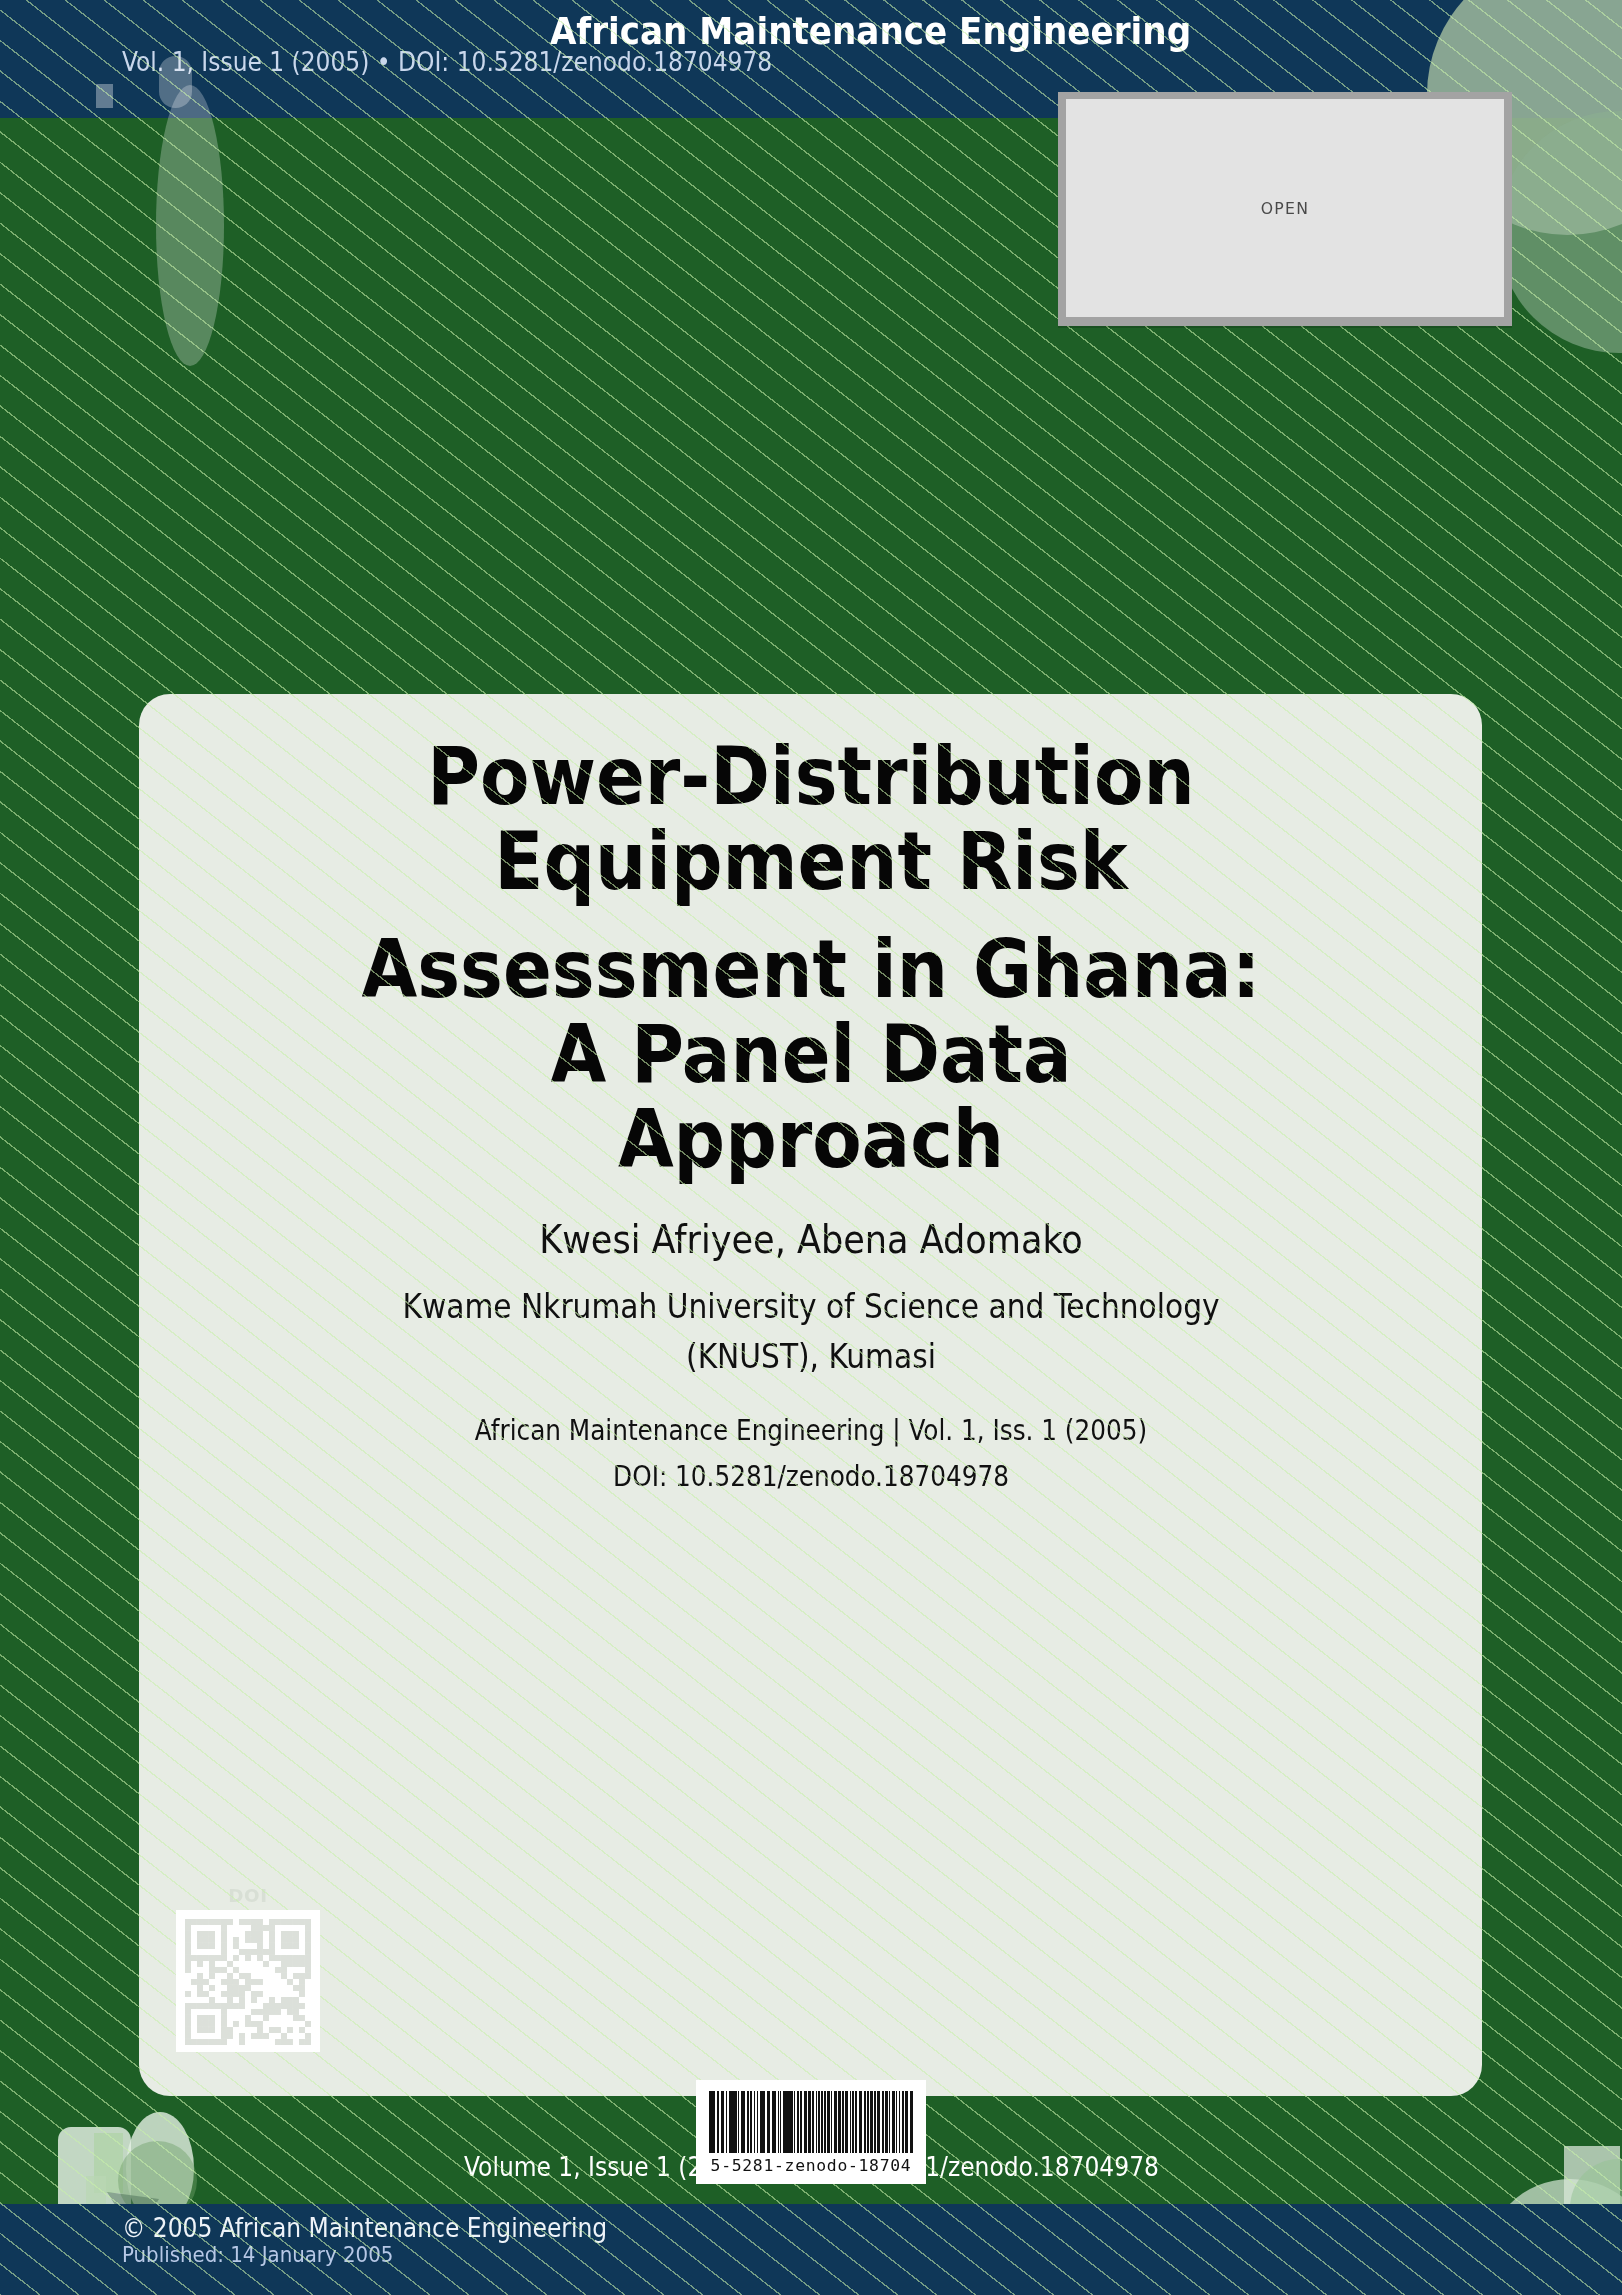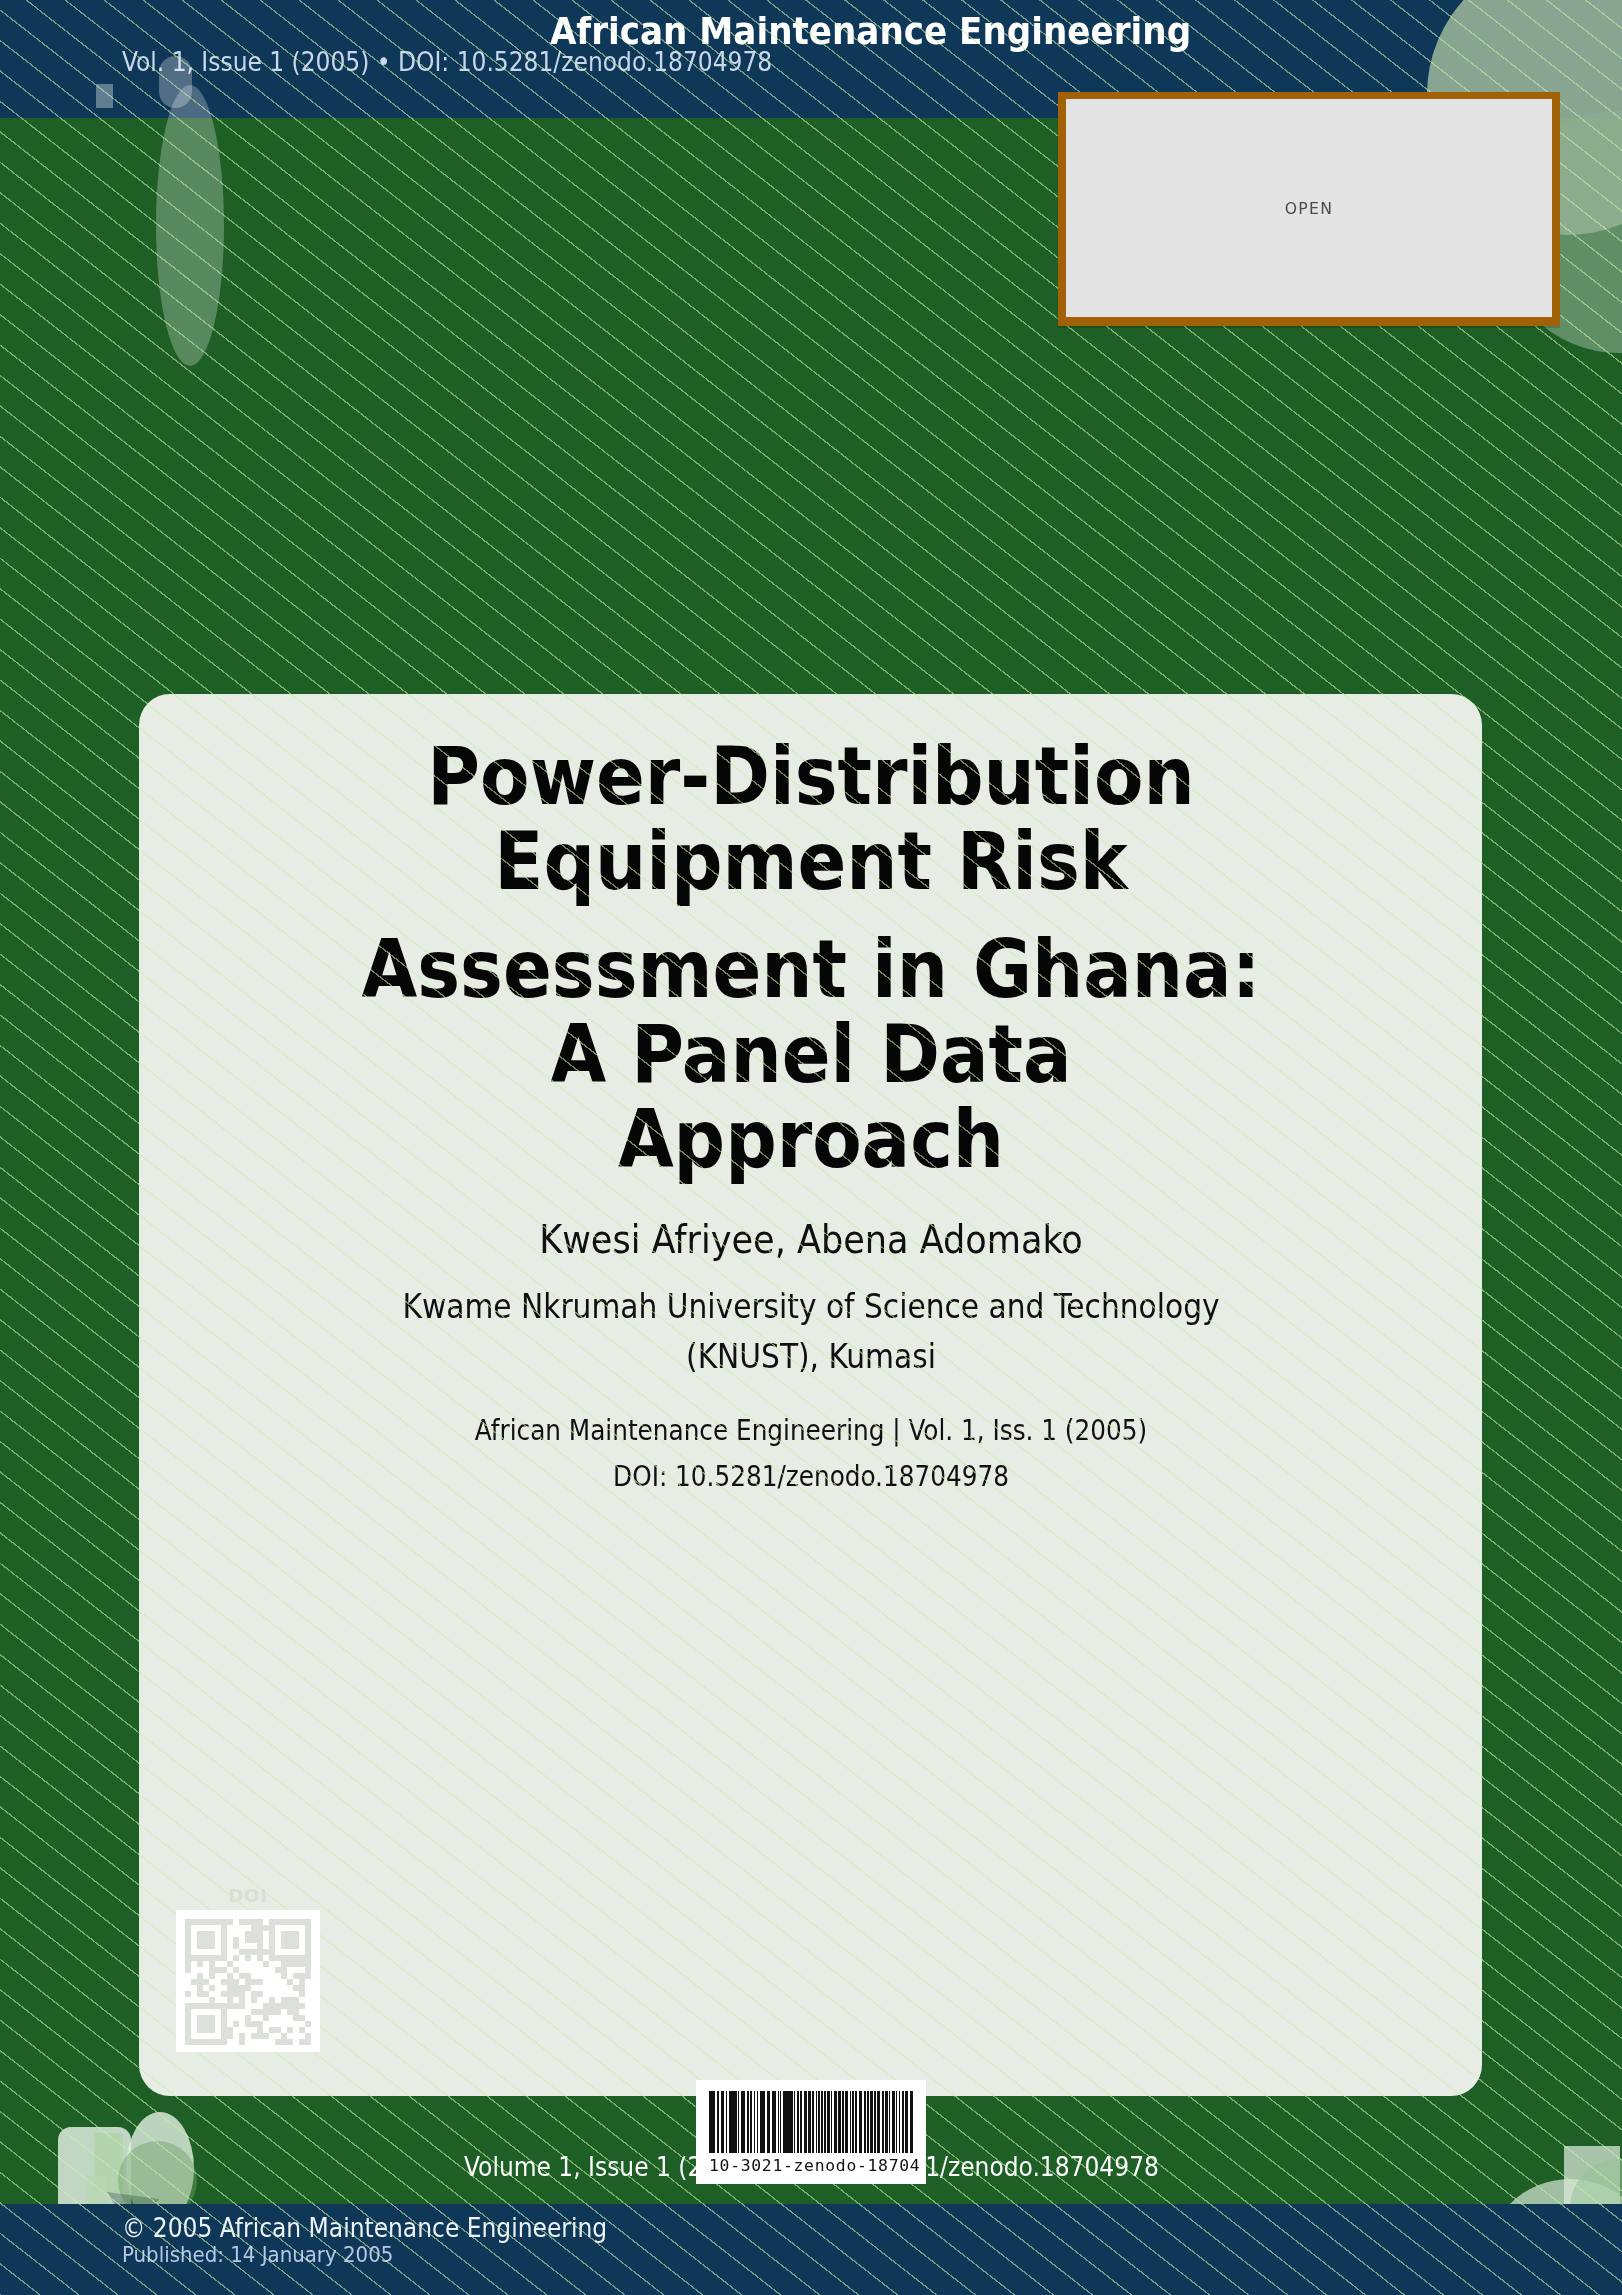--- a/index.html
+++ b/index.html
@@ -40,22 +40,22 @@
   .b-bl-rectB{left:94px;top:2133px;width:29px;height:60px;background:rgba(170,210,160,0.6);}
   .b-bl-rectC{left:86px;top:2176px;width:19.6px;height:60px;background:rgba(185,215,180,0.7);}
   .b-bl-ellipseD{left:126px;top:2112px;width:68px;height:113px;border-radius:50%;background:rgba(228,240,228,0.8);}
   .b-bl-circleE{left:118px;top:2141px;width:79px;height:79px;border-radius:50%;background:rgba(110,160,105,0.45);}
   .b-bl-wedge{left:107px;top:2192px;width:52px;height:46px;background:rgba(55,90,70,0.4);clip-path:polygon(0 0,100% 15%,55% 100%);}
   .b-br-rect{left:1564px;top:2146px;width:56px;height:75px;background:rgba(230,240,230,0.7);}
   .b-br-c1{left:1485px;top:2179px;width:170px;height:170px;border-radius:50%;background:rgba(215,232,215,0.7);}
   .b-br-c2{left:1570px;top:2159px;width:98px;height:98px;border-radius:50%;background:rgba(150,195,150,0.55);}
   
   .open-badge{
-    position:absolute;left:1058px;top:92px;width:502px;height:234px;z-index:4;
-    background:#a16207;box-sizing:border-box;padding:7.2px 7.9px 9.2px 7.9px;
+    position:absolute;left:1058px;top:92px;width:454px;height:234px;z-index:4;
+    background:#a3a3a3;box-sizing:border-box;padding:7.2px 7.9px 9.2px 7.9px;
     box-shadow:0 2px 0 rgba(0,0,0,0.15);
   }
   .open-badge-inner{
     width:100%;height:100%;background:#E3E3E3;
     display:flex;align-items:center;justify-content:center;
   }
   .open-badge-label{font-size:15.7px;color:#4A4A4A;letter-spacing:1.3px;}
   
   .card{
     position:absolute;left:139px;top:694px;width:1343px;height:1402px;
@@ -361,21 +361,21 @@
           <rect x="173.7" y="182.9" width="9.1" height="9.1" fill="#DCE0DA"></rect>
           <rect x="182.9" y="182.9" width="9.1" height="9.1" fill="#DCE0DA"></rect>
         </svg>
     </div>
   </div>
 
   <div class="bottom-issue">Volume 1, Issue 1 (2005) • DOI: 10.5281/zenodo.18704978</div>
 
   <div class="barcode">
     <div class="barcode-bars" id="barcode-bars"><span style="width:2.6px;background:#111111"></span><span style="width:0.7px"></span><span style="width:2.6px;background:#111111"></span><span style="width:2px"></span><span style="width:2.6px;background:#111111"></span><span style="width:1.3px"></span><span style="width:3.3px;background:#111111"></span><span style="width:2px"></span><span style="width:1.3px;background:#111111"></span><span style="width:2px"></span><span style="width:1.3px;background:#111111"></span><span style="width:0.7px"></span><span style="width:3.3px;background:#111111"></span><span style="width:0.7px"></span><span style="width:2px;background:#111111"></span><span style="width:0.7px"></span><span style="width:1.3px;background:#111111"></span><span style="width:2px"></span><span style="width:3.3px;background:#111111"></span><span style="width:2px"></span><span style="width:2.6px;background:#111111"></span><span style="width:0.7px"></span><span style="width:2.6px;background:#111111"></span><span style="width:1.3px"></span><span style="width:1.3px;background:#111111"></span><span style="width:2px"></span><span style="width:1.3px;background:#111111"></span><span style="width:2px"></span><span style="width:1.3px;background:#111111"></span><span style="width:0.7px"></span><span style="width:2.6px;background:#111111"></span><span style="width:2px"></span><span style="width:3.3px;background:#111111"></span><span style="width:2px"></span><span style="width:3.3px;background:#111111"></span><span style="width:2px"></span><span style="width:1.3px;background:#111111"></span><span style="width:1.3px"></span><span style="width:1.3px;background:#111111"></span><span style="width:1.3px"></span><span style="width:2px;background:#111111"></span><span style="width:0.7px"></span><span style="width:3.3px;background:#111111"></span><span style="width:0.7px"></span><span style="width:3.3px;background:#111111"></span><span style="width:1.3px"></span><span style="width:1.3px;background:#111111"></span><span style="width:1.3px"></span><span style="width:2.6px;background:#111111"></span><span style="width:1.3px"></span><span style="width:2px;background:#111111"></span><span style="width:2px"></span><span style="width:2.6px;background:#111111"></span><span style="width:1.3px"></span><span style="width:2.6px;background:#111111"></span><span style="width:1.3px"></span><span style="width:2px;background:#111111"></span><span style="width:1.3px"></span><span style="width:1.3px;background:#111111"></span><span style="width:0.7px"></span><span style="width:2.6px;background:#111111"></span><span style="width:1.3px"></span><span style="width:2px;background:#111111"></span><span style="width:0.7px"></span><span style="width:2px;background:#111111"></span><span style="width:0.7px"></span><span style="width:3.3px;background:#111111"></span><span style="width:0.7px"></span><span style="width:1.3px;background:#111111"></span><span style="width:2px"></span><span style="width:2.6px;background:#111111"></span><span style="width:1.3px"></span><span style="width:3.3px;background:#111111"></span><span style="width:0.7px"></span><span style="width:2px;background:#111111"></span><span style="width:1.3px"></span><span style="width:2.6px;background:#111111"></span><span style="width:2px"></span><span style="width:1.3px;background:#111111"></span><span style="width:0.7px"></span><span style="width:2.6px;background:#111111"></span><span style="width:0.7px"></span><span style="width:2px;background:#111111"></span><span style="width:2px"></span><span style="width:3.3px;background:#111111"></span><span style="width:1.3px"></span><span style="width:2px;background:#111111"></span><span style="width:1.3px"></span><span style="width:2px;background:#111111"></span><span style="width:0.7px"></span><span style="width:3.3px;background:#111111"></span><span style="width:0.7px"></span><span style="width:2.6px;background:#111111"></span><span style="width:0.7px"></span><span style="width:3.3px;background:#111111"></span><span style="width:2px"></span><span style="width:2px;background:#111111"></span><span style="width:0.7px"></span><span style="width:3.3px;background:#111111"></span><span style="width:0.7px"></span><span style="width:1.3px;background:#111111"></span><span style="width:1.3px"></span><span style="width:3.3px;background:#111111"></span><span style="width:1.3px"></span><span style="width:1.3px;background:#111111"></span><span style="width:1.3px"></span><span style="width:1.3px;background:#111111"></span><span style="width:2px"></span><span style="width:2px;background:#111111"></span><span style="width:1.3px"></span><span style="width:2.6px;background:#111111"></span><span style="width:2px"></span><span style="width:2.6px;background:#111111"></span><span style="width:2px"></span></div>
-    <div class="barcode-label">10-3021-zenodo-18704</div>
+    <div class="barcode-label">5-5281-zenodo-18704</div>
   </div>
 
   <div class="stripes"></div>
 
   <div class="open-badge">
     <div class="open-badge-inner">
       <span class="open-badge-label">OPEN</span>
     </div>
   </div>
 

